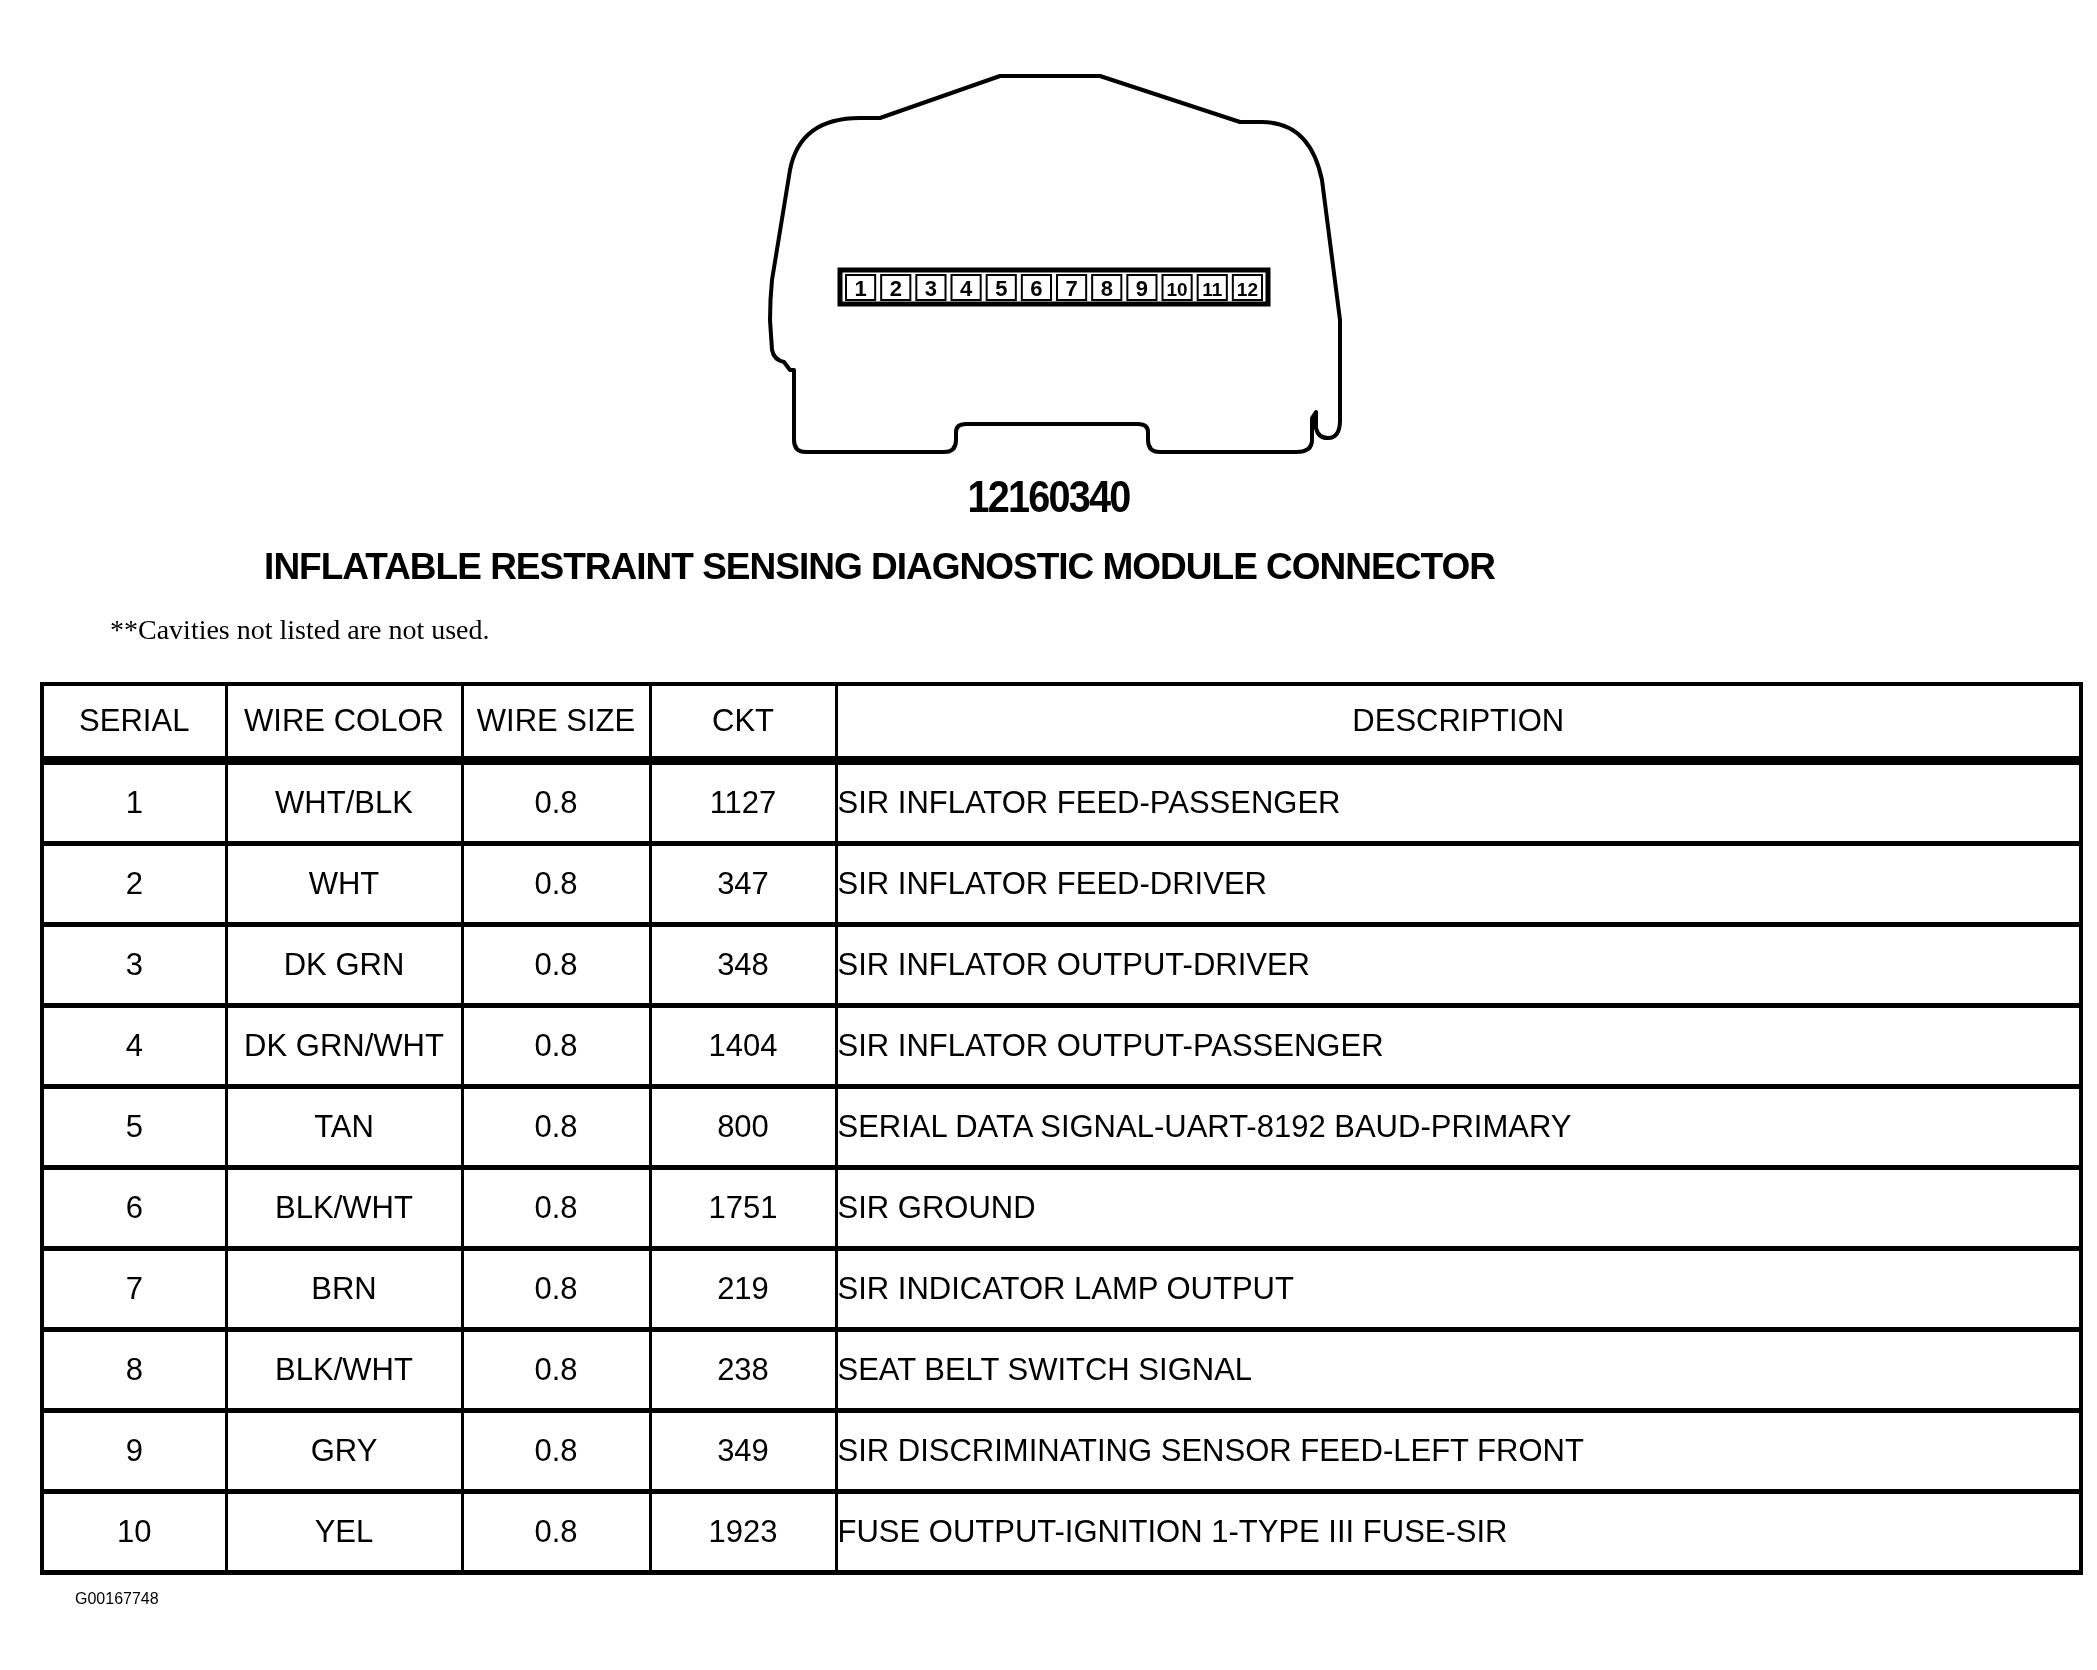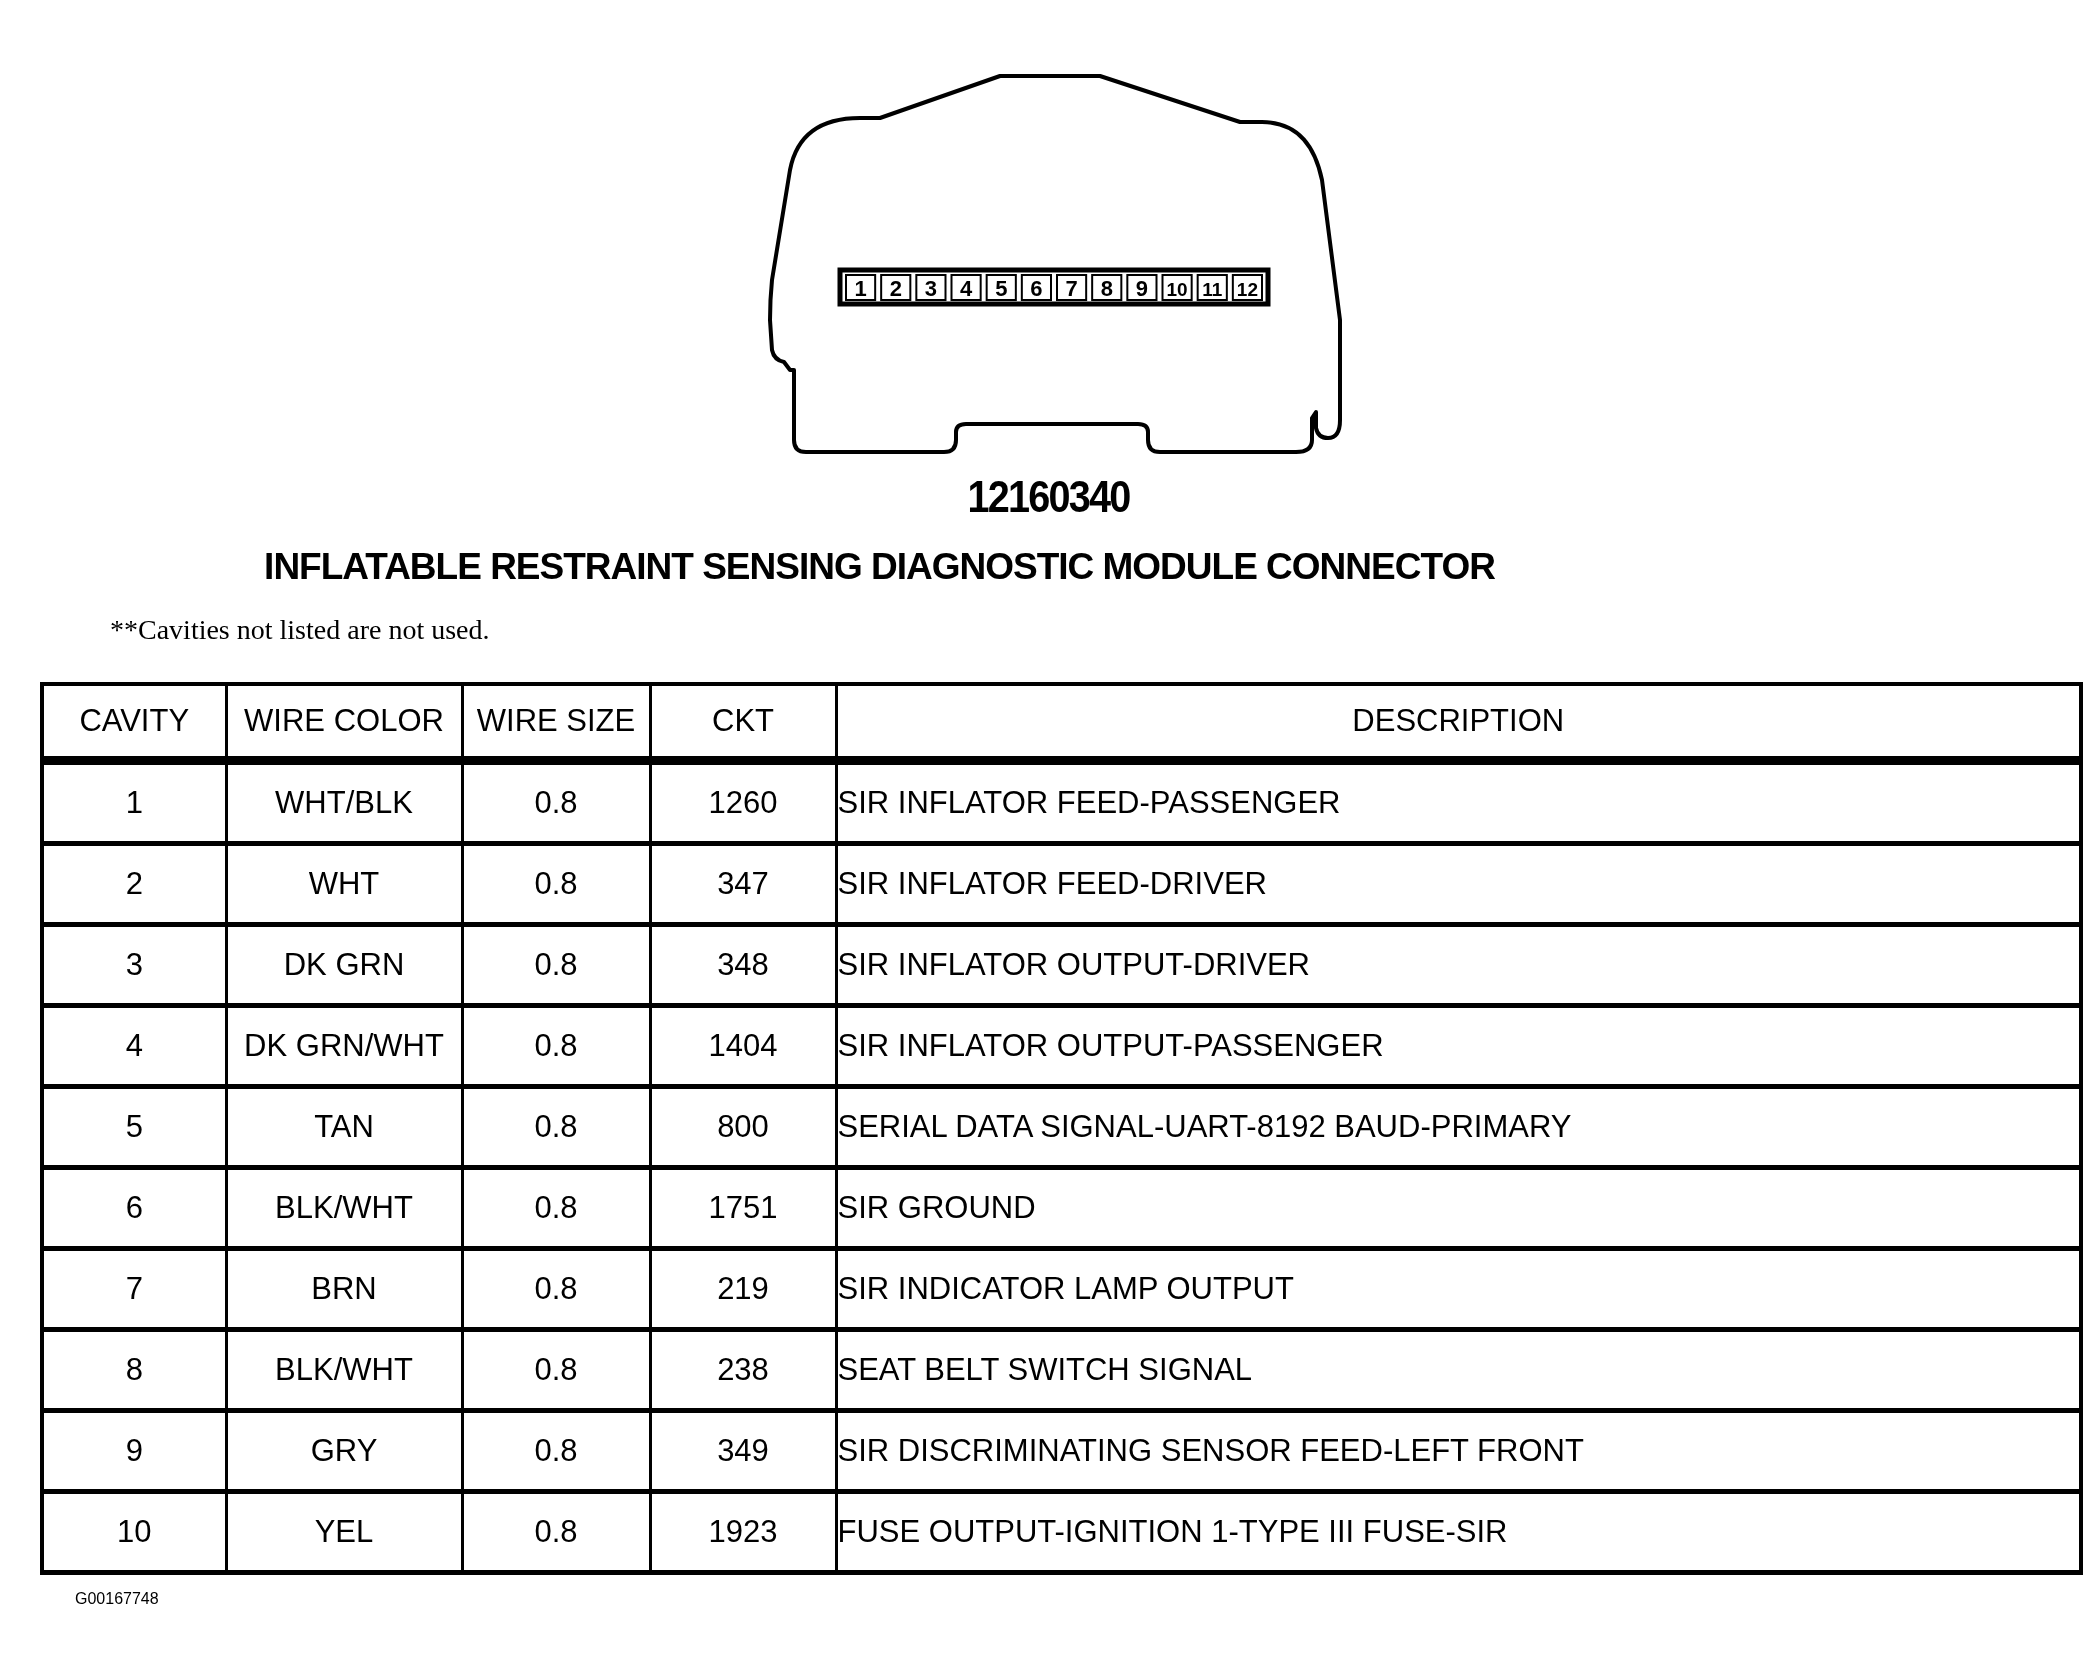--- a/index.html
+++ b/index.html
@@ -58,33 +58,33 @@
 <table class="pinout">
   <colgroup>
     <col style="width:184px">
     <col style="width:236px">
     <col style="width:188px">
     <col style="width:186px">
     <col>
   </colgroup>
   <thead>
     <tr>
-      <th>CAVITY</th>
+      <th>SERIAL</th>
       <th>WIRE COLOR</th>
       <th>WIRE SIZE</th>
       <th>CKT</th>
       <th>DESCRIPTION</th>
     </tr>
   </thead>
   <tbody id="rows-body">
     <tr>
         <td>1</td>
         <td>WHT/BLK</td>
         <td>0.8</td>
-        <td>1260</td>
+        <td>1127</td>
         <td class="desc">SIR INFLATOR FEED-PASSENGER</td>
       </tr>
     <tr>
         <td>2</td>
         <td>WHT</td>
         <td>0.8</td>
         <td>347</td>
         <td class="desc">SIR INFLATOR FEED-DRIVER</td>
       </tr>
     <tr>

